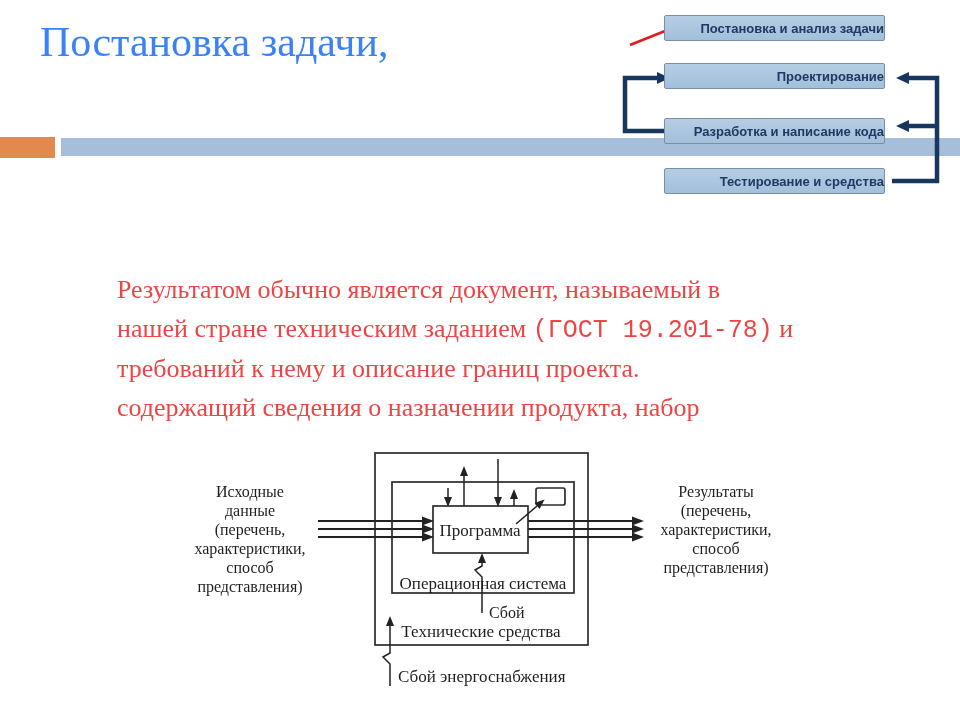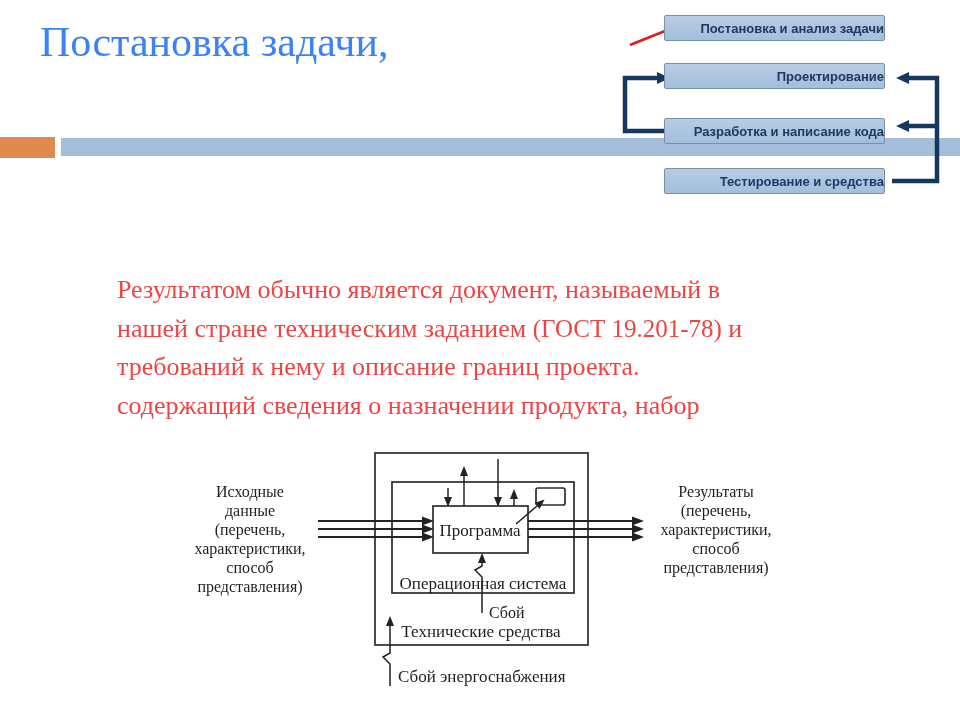--- a/index.html
+++ b/index.html
@@ -21,21 +21,21 @@
          display:flex;align-items:center;justify-content:flex-end;
          font-family:"Liberation Sans",sans-serif;font-size:13px;font-weight:bold;color:#1f3864;}
   .stage.s0{top:15px;} .stage.s1{top:63px;} .stage.s2{top:118px;}
   .stage.s3{top:168px;} .stage.s4{top:215px;}
 
   .overlay-svg{position:absolute;left:0;top:0;width:960px;height:720px;z-index:2;pointer-events:none;}
 
   
   .para{position:absolute;left:107px;top:271px;width:680px;color:#ef4444;z-index:1;margin-left:10px;}
   .pline{white-space:pre;font-size:26px;line-height:38.5px;}
-  .gost{font-family:Liberation Serif, serif;font-size:25px;}
+  .gost{font-family:Liberation Mono, monospace;font-size:25px;}
 
   .diag-text{font-family:"Liberation Serif",serif;fill:#1f1f1f;}
 </style>
 </head>
 <body>
 
 <div class="slide">
 
   <div class="title">
     <div>Постановка задачи,</div>

